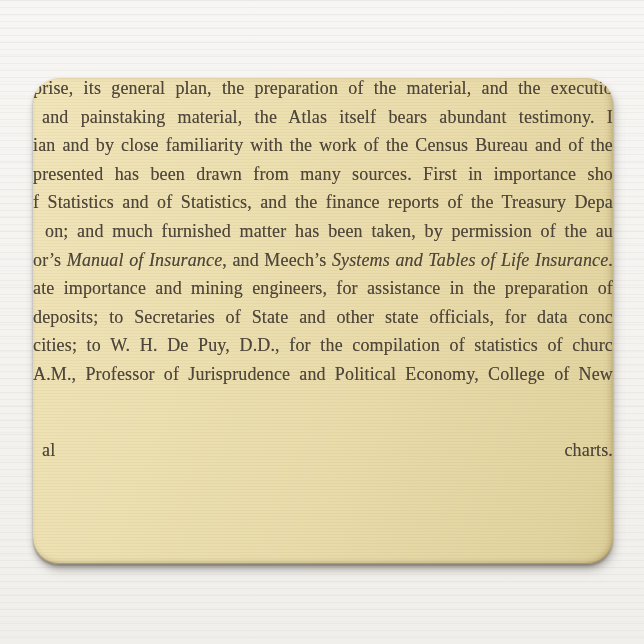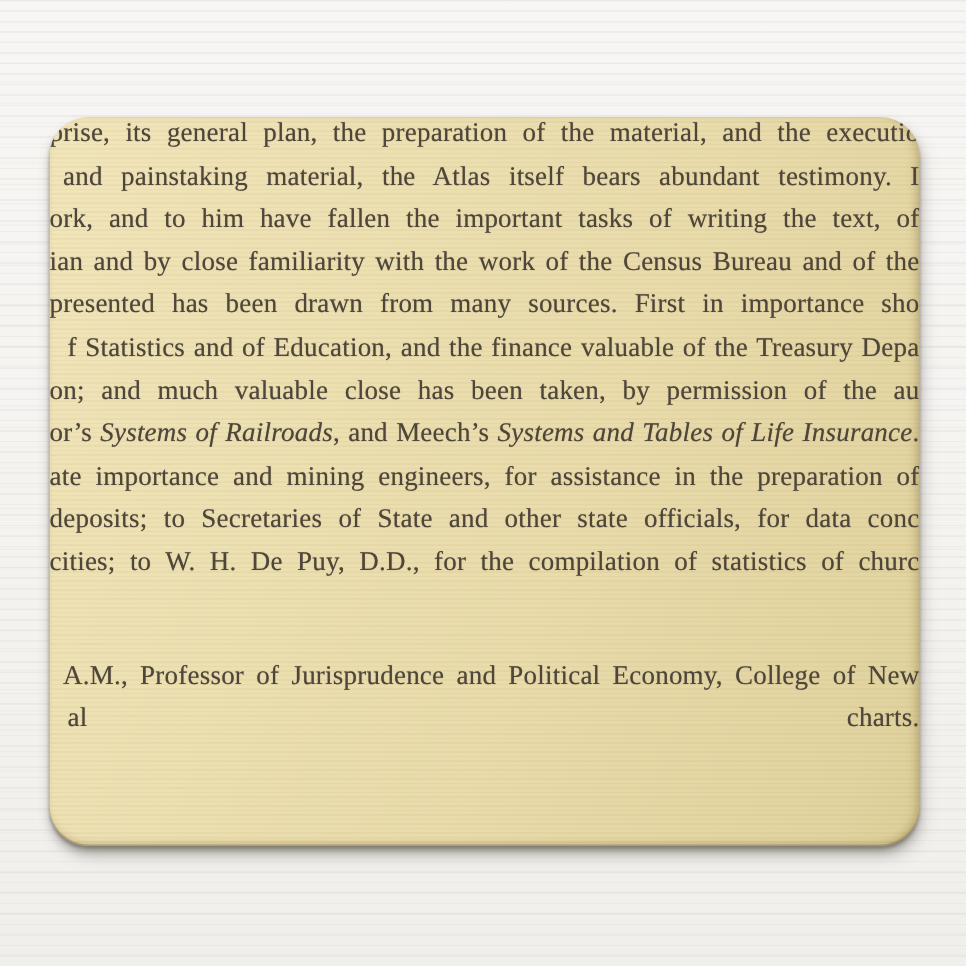--- a/index.html
+++ b/index.html
@@ -80,26 +80,25 @@
   .italic { font-style: italic; }
 </style>
 </head>
 <body>
 
 <div class="scene">
   <div class="mousepad">
     <div class="page">
       <div class="text-line">prise, its general plan, the preparation of the material, and the executio</div>
       <div class="text-line">and painstaking material, the Atlas itself bears abundant testimony.  I</div>
-      <div class="text-line">ork, and to him have fallen the important tasks of writing the text, of</div>
       <div class="text-line">ian and by close familiarity with the work of the Census Bureau and of the</div>
       <div class="text-line">presented has been drawn from many sources.  First in importance sho</div>
-      <div class="text-line">f Statistics and of Education, and the finance valuable of the Treasury Depa</div>
-      <div class="text-line">on; and much valuable close has been taken, by permission of the au</div>
-      <div class="text-line"><span>or’s </span><span class="italic">Systems of Railroads</span><span>, and Meech’s </span><span class="italic">Systems and Tables of Life Insurance</span><span>.</span></div>
+      <div class="text-line">f Statistics and of Statistics, and the finance reports of the Treasury Depa</div>
+      <div class="text-line">on; and much furnished matter has been taken, by permission of the au</div>
+      <div class="text-line"><span>or’s </span><span class="italic">Manual of Insurance</span><span>, and Meech’s </span><span class="italic">Systems and Tables of Life Insurance</span><span>.</span></div>
       <div class="text-line">ate importance and mining engineers, for assistance in the preparation of</div>
       <div class="text-line">deposits; to Secretaries of State and other state officials, for data conc</div>
       <div class="text-line">cities; to W. H. De Puy, D.D., for the compilation of statistics of churc</div>
       <div class="text-line">A.M., Professor of Jurisprudence and Political Economy, College of New</div>
       <div class="text-line">al charts.</div>
     </div>
   </div>
 </div>
 
 </body></html>

